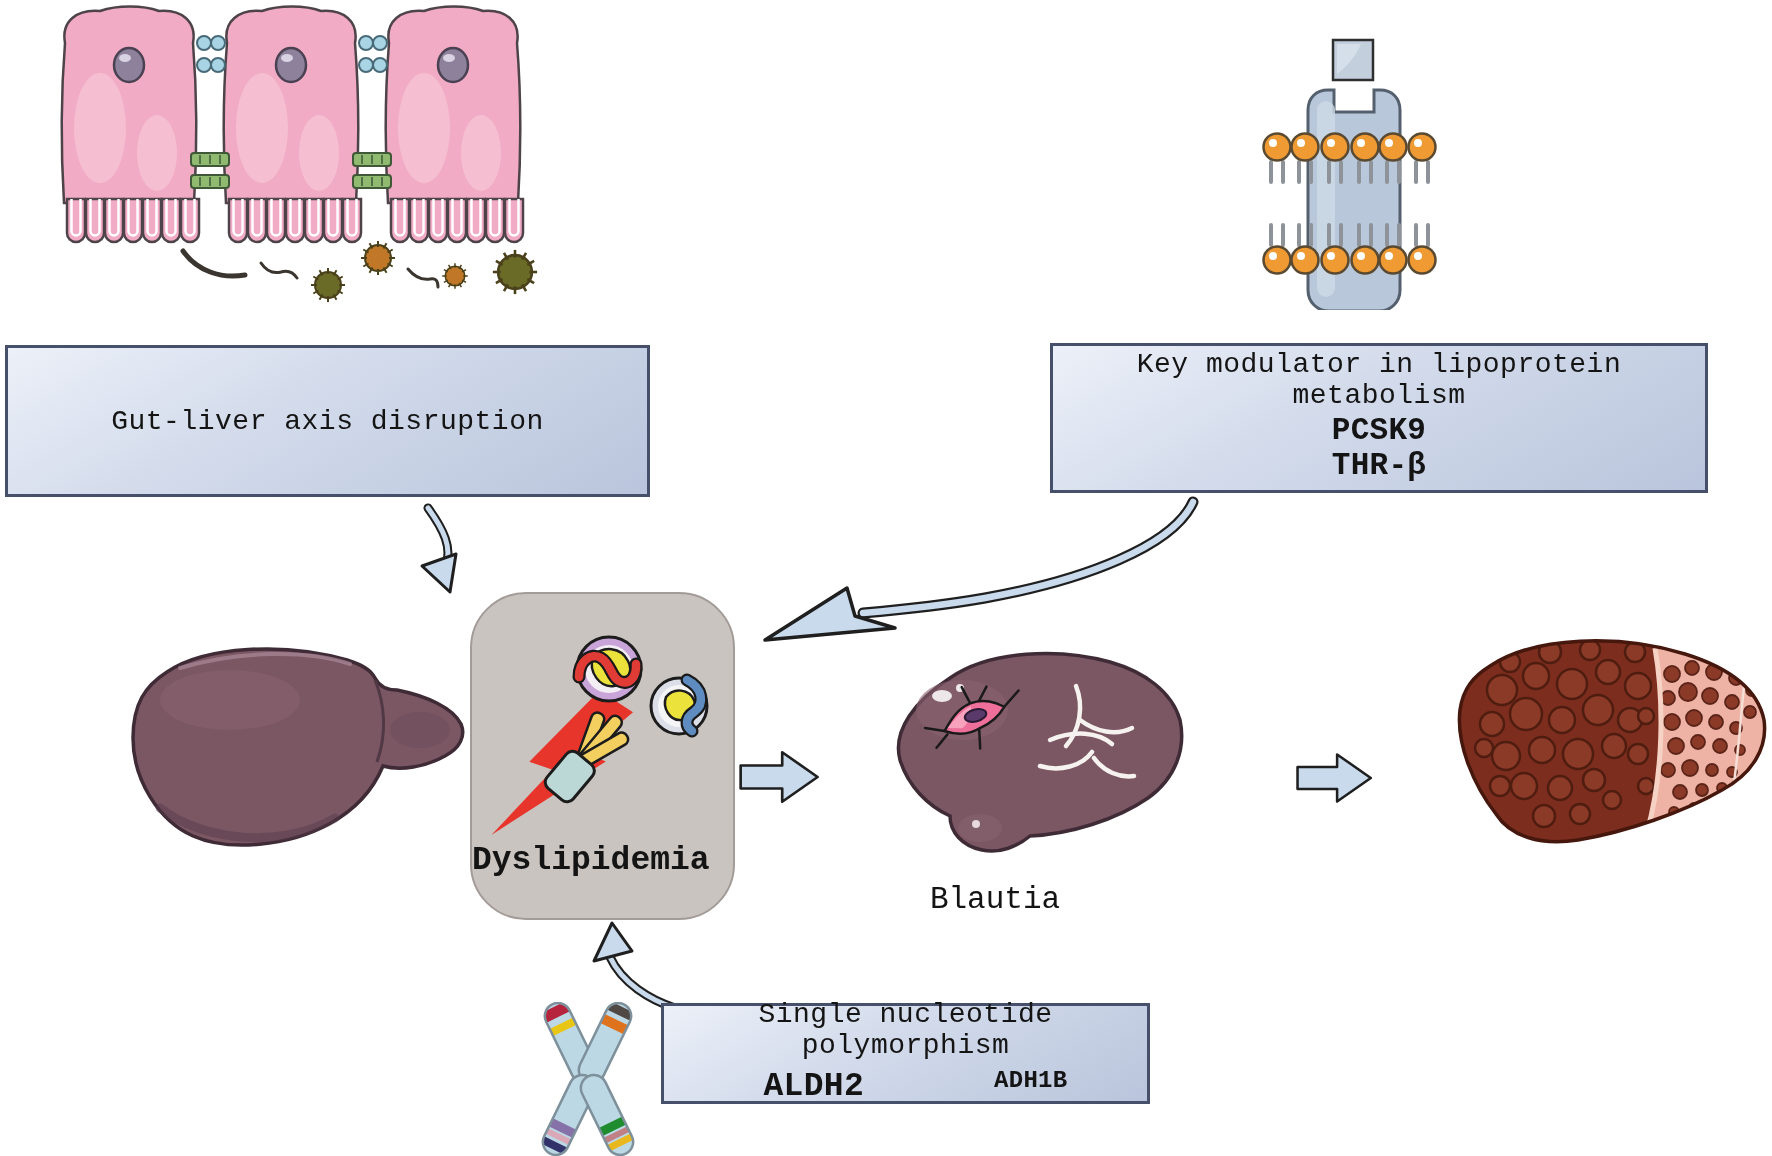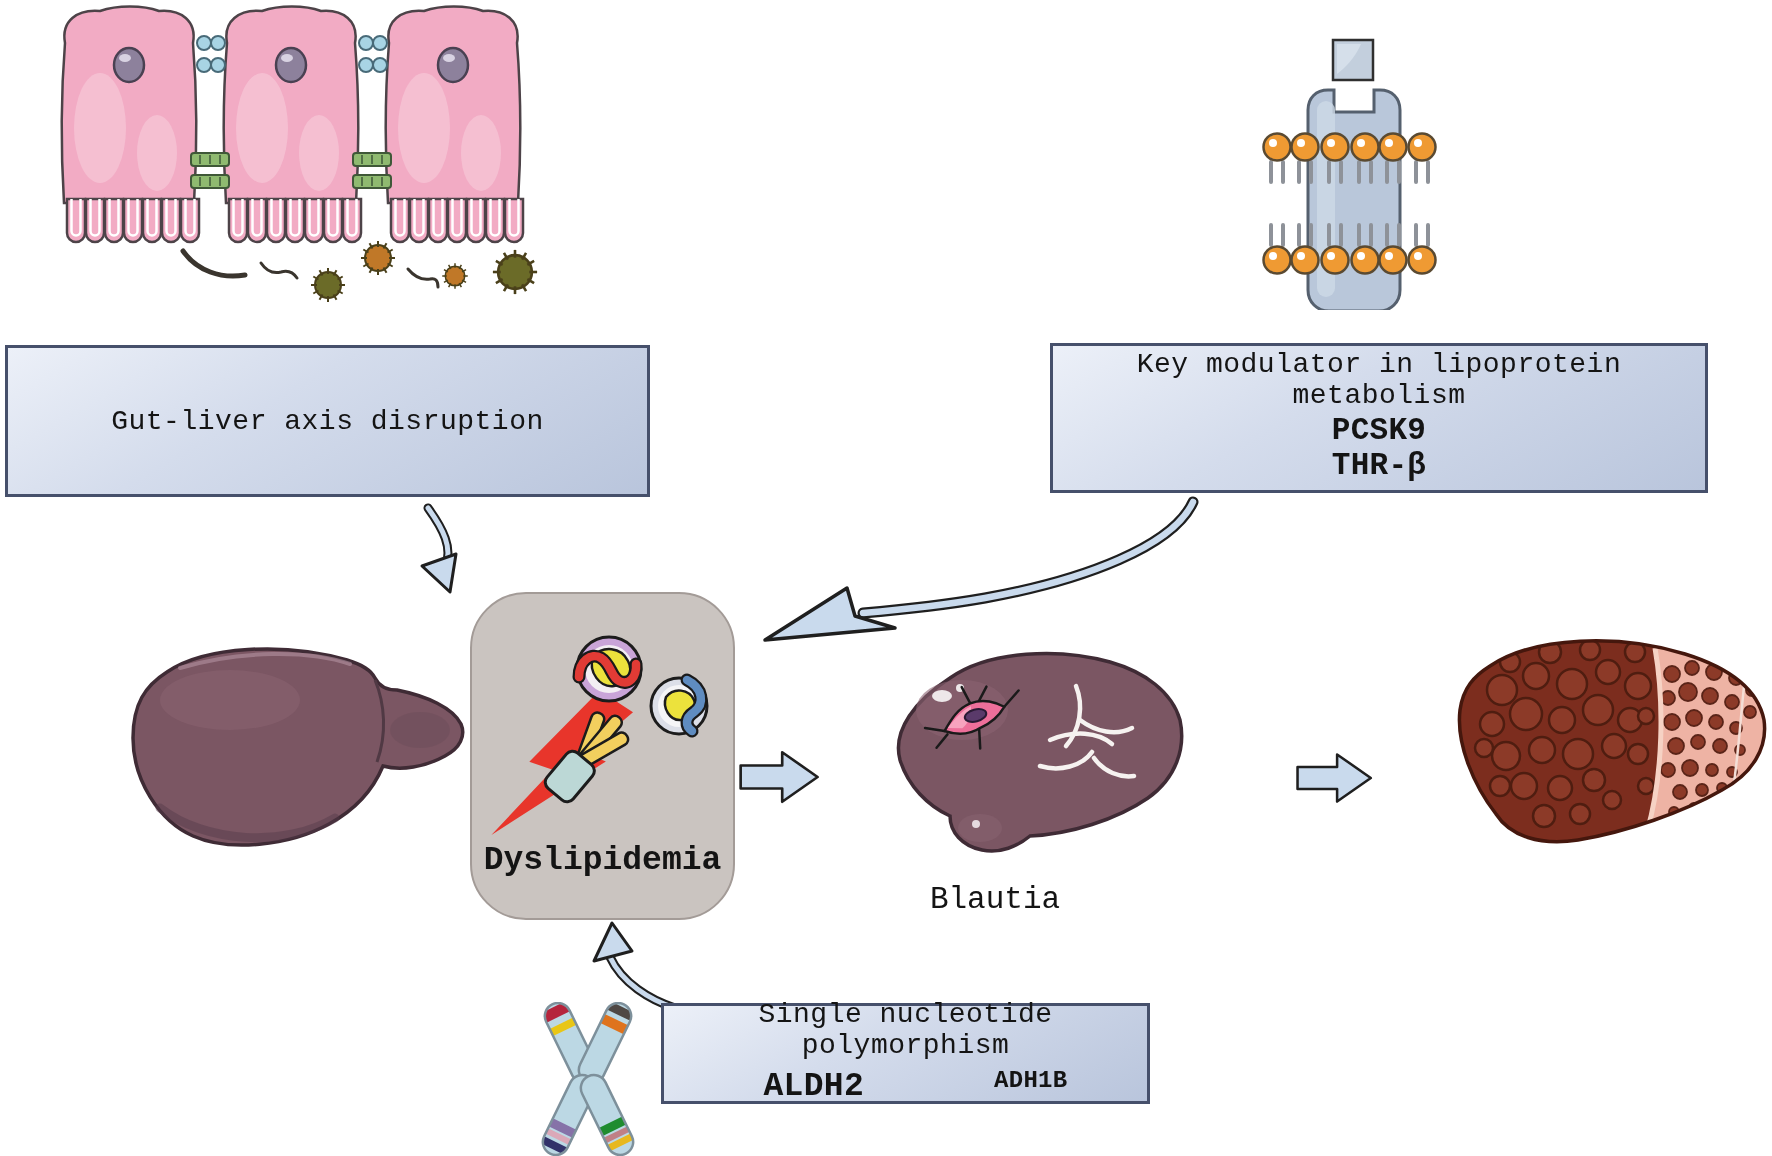--- a/index.html
+++ b/index.html
@@ -9,21 +9,21 @@
   .infobox{position:absolute;border:3px solid #46506b;
            background:linear-gradient(150deg,#ecf0f8 0%,#d4dcec 40%,#b9c5dc 100%);
            display:flex;flex-direction:column;align-items:center;justify-content:center;
            text-align:center;box-sizing:border-box;}
   .boxline1{font-size:28px;font-weight:400;letter-spacing:.5px;}
   .boxbold{font-size:31px;font-weight:700;letter-spacing:.3px;line-height:1.32;}
   .generow{display:flex;flex-direction:row;gap:130px;margin-left:20px;}
   .stagelabel{position:absolute;font-size:31px;font-weight:400;text-align:center;}
   .dysbox{position:absolute;left:470px;top:592px;width:265px;height:328px;
           background:#cac4c0;border:2px solid #a39b97;border-radius:56px;box-sizing:border-box;}
-  .dyslabel{position:absolute;left:0;right:0;top:248px;text-align:center;
+  .dyslabel{position:absolute;left:0;right:0;top:248px;text-align:left;
             font-size:33px;font-weight:700;color:#141414;}
   svg{display:block;}
 </style>
 </head>
 <body>
 
 <div class="canvas">
 
   <svg class="abs" style="left:55px;top:3px" width="500" height="330" viewBox="0 0 500 330">
     <defs>

